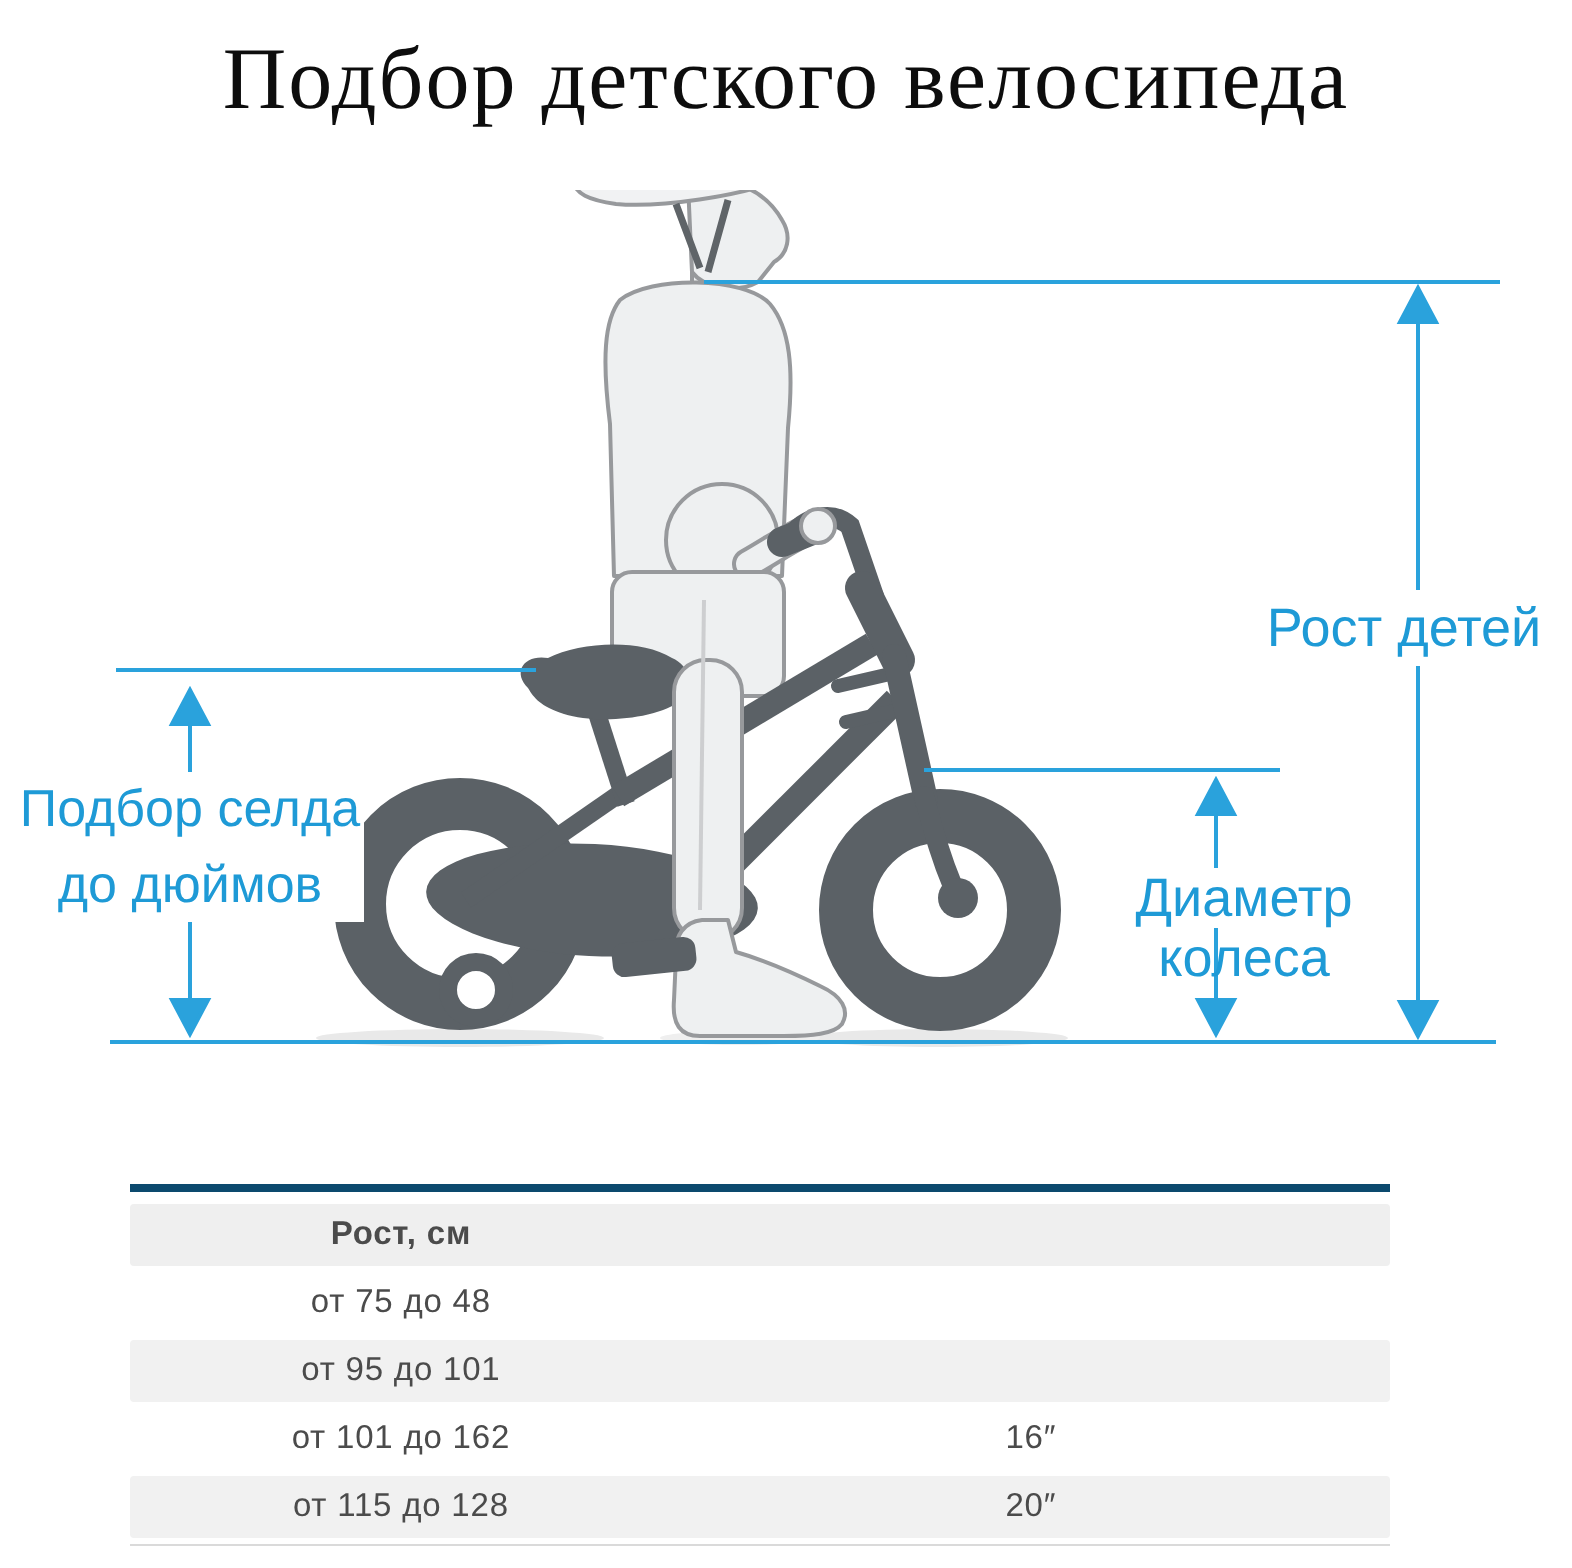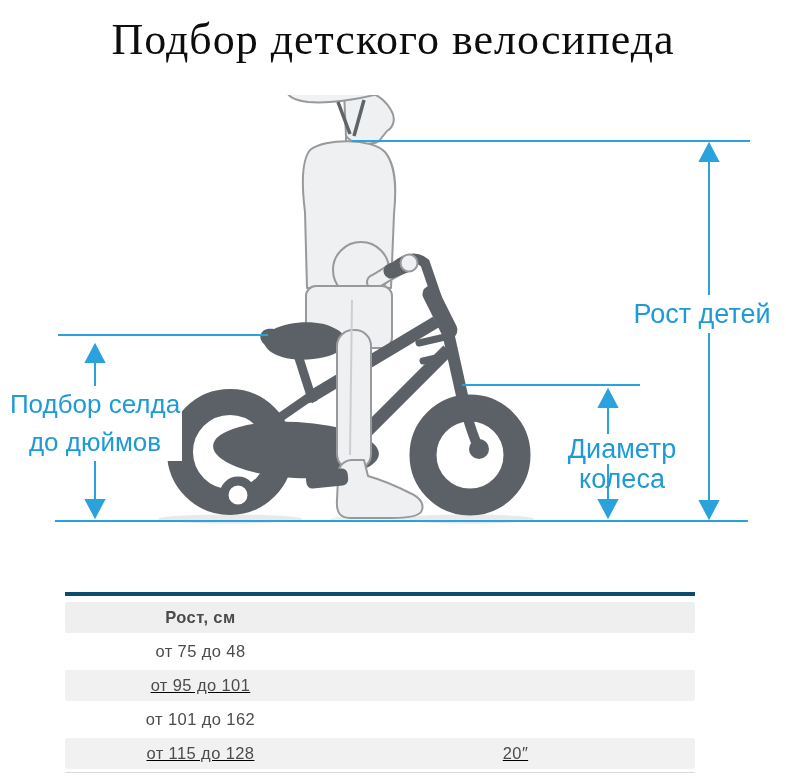--- a/index.html
+++ b/index.html
@@ -17,21 +17,21 @@
              line-height:1.45;}
   .lbl-height{left:8px;width:174px;top:291px;font-size:26px;}
   .lbl-child-height{left:627px;width:150px;top:200px;font-size:27px;height:38px;}
   .lbl-wheel{left:546px;width:152px;top:339px;font-size:27px;height:30px;line-height:30px;}
 
   .size-table{position:absolute;left:65px;top:546px;width:630px;
               border-top:4px solid #0c4a6e;padding-top:6px;margin-top:46px;}
   .t-row{display:flex;height:31px;margin-top:3px;border-radius:2px;}
   .t-row:first-child{margin-top:0;}
   .t-head{background:#efefef;font-weight:bold;color:#3b3b3b;}
-  .t-row.alt{background:#f1f1f1;text-decoration:underline;}
+  .t-row.alt{background:#f1f1f1;}
   .t-cell{display:flex;align-items:center;justify-content:center;
           font-size:16.5px;color:#4b4b4b;letter-spacing:.4px;}
   .c1{width:43%;}
   .c2{width:57%;}
   .t-bottom{height:0;border-bottom:1px solid #dadada;margin-top:3px;}
 </style>
 </head>
 <body>
 
 <div class="page">
@@ -135,20 +135,21 @@
       <div class="t-cell c1">Рост, см</div>
     </div>
     <div class="t-row">
       <div class="t-cell c1">от 75 до 48</div>
     </div>
     <div class="t-row alt">
       <div class="t-cell c1">от 95 до 101</div>
     </div>
     <div class="t-row">
       <div class="t-cell c1">от 101 до 162</div>
+      <div class="t-cell c2">16″</div>
     </div>
     <div class="t-row alt">
       <div class="t-cell c1">от 115 до 128</div>
       <div class="t-cell c2">20″</div>
     </div>
     <div class="t-bottom"></div>
   </div>
 
 </div>
 

